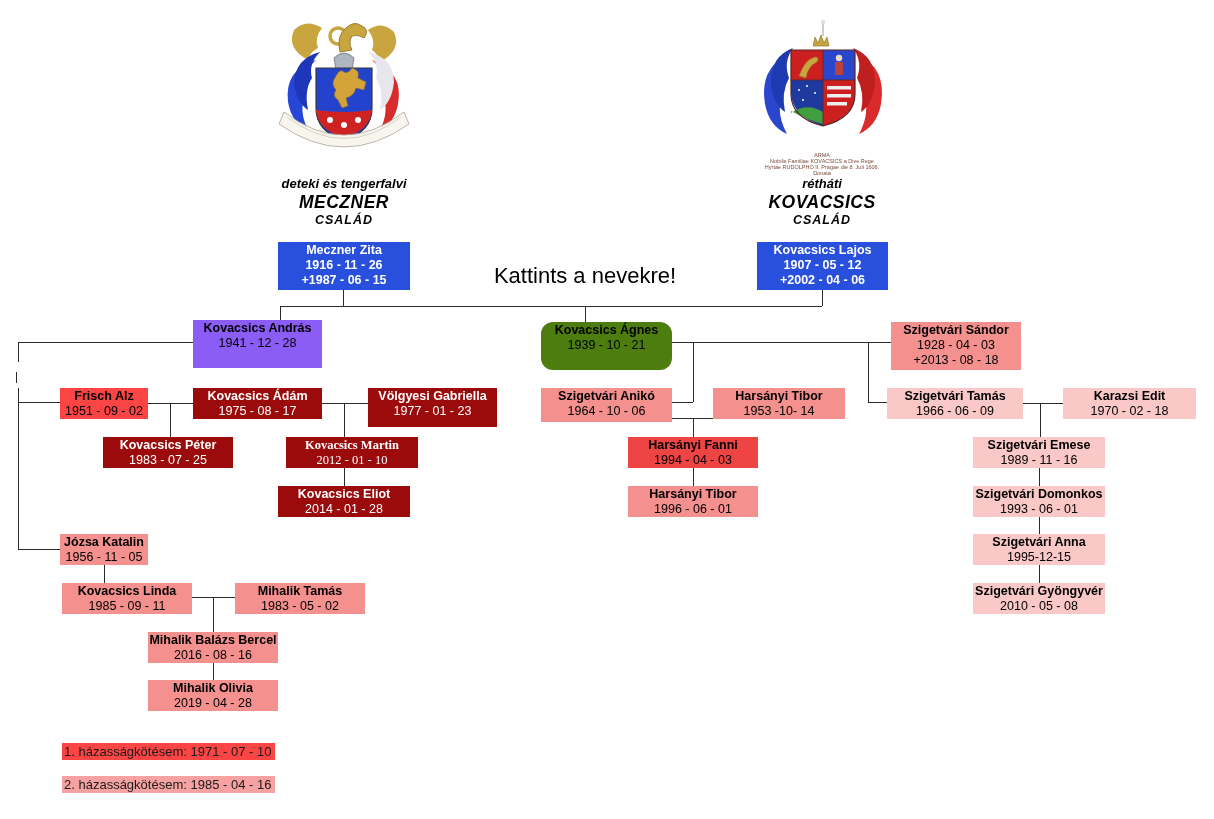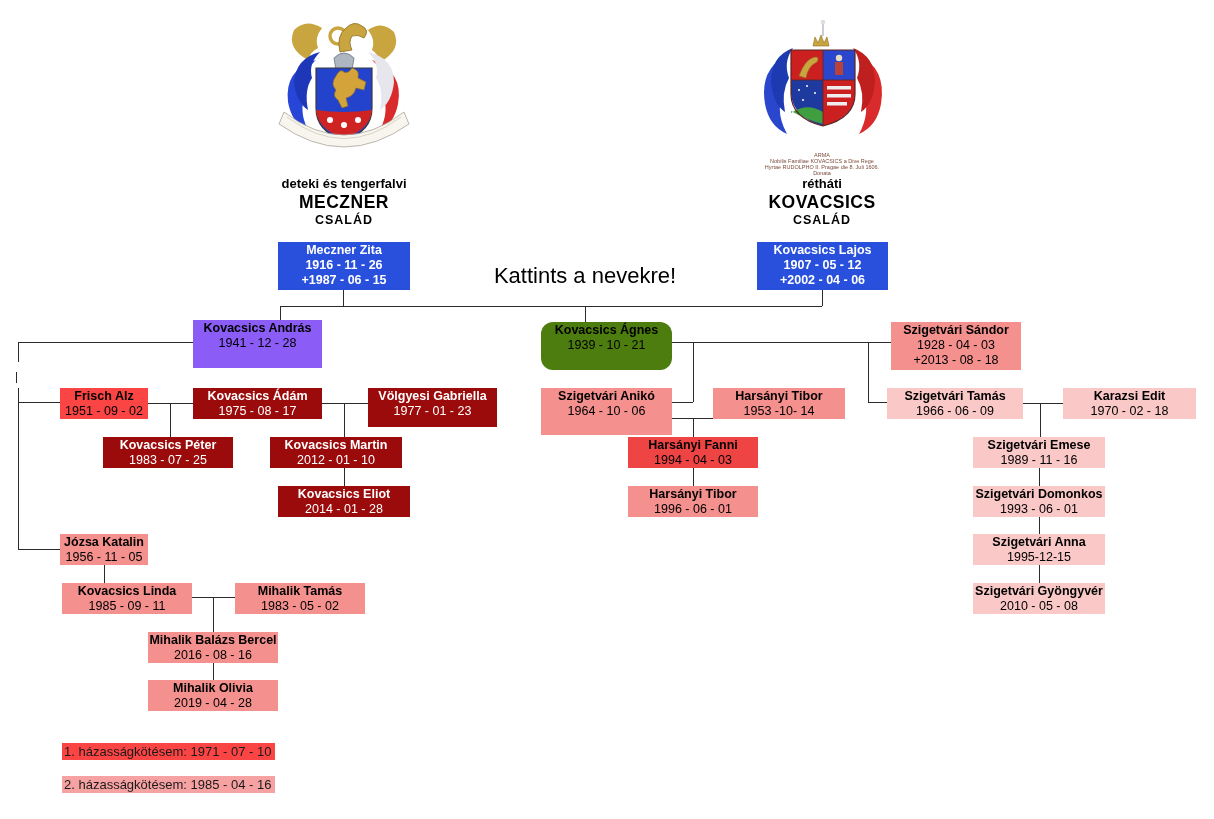--- a/index.html
+++ b/index.html
@@ -3,21 +3,21 @@
 <meta charset="utf-8">
 <style>
   html,body{margin:0;padding:0;background:#fff;}
   #stage{
     position:relative;width:1214px;height:819px;background:#fff;overflow:hidden;
     font-family:"Liberation Sans","DejaVu Sans",sans-serif;color:#000;
   }
   #connector-layer{position:absolute;left:0;top:0;width:1214px;height:819px;}
   #connector-layer line{stroke:#2b2b2b;stroke-width:1;shape-rendering:crispEdges;}
   .crest{position:absolute;}
-  .crest-title{position:absolute;width:200px;text-align:center;line-height:16px;}
+  .crest-title{position:absolute;width:200px;text-align:center;line-height:16px;font-style:italic;}
   .crest-epithet{font-weight:700;font-size:13px;display:block;}
   .crest-surname{font-weight:700;font-size:17.5px;letter-spacing:.5px;line-height:21px;display:block;}
   .crest-family{font-size:12.5px;letter-spacing:1px;font-weight:600;line-height:15px;display:block;}
   .arma-block{position:absolute;width:200px;text-align:center;font-size:5.5px;line-height:6px;color:#7a4a3a;}
   .arma-block span{display:block;}
   #instruction{position:absolute;left:430px;top:251px;width:310px;text-align:center;font-size:22px;color:#000;margin-top:12px;}
   .person{position:absolute;box-sizing:border-box;text-align:center;padding-top:1px;cursor:pointer;}
   .pname{font-weight:700;font-size:12.5px;line-height:15px;white-space:nowrap;}
   .pdate{font-size:12.5px;line-height:15px;white-space:nowrap;}
   .c-blue{color:#fff;}
@@ -164,41 +164,41 @@
         <div class="pdate">1951 - 09 - 02</div>
       </div>
       <div class="person c-dark_red" style="left: 193px; top: 388px; width: 129px; height: 31px; background: rgb(155, 11, 11);">
         <div class="pname">Kovacsics Ádám</div>
         <div class="pdate">1975 - 08 - 17</div>
       </div>
       <div class="person c-dark_red" style="left: 368px; top: 388px; width: 129px; height: 39px; background: rgb(155, 11, 11);">
         <div class="pname">Völgyesi Gabriella</div>
         <div class="pdate">1977 - 01 - 23</div>
       </div>
-      <div class="person c-salmon" style="left: 541px; top: 388px; width: 131px; height: 47px; background: rgb(244, 144, 141);">
+      <div class="person c-salmon" style="left: 541px; top: 388px; width: 131px; height: 34px; background: rgb(244, 144, 141);">
         <div class="pname">Szigetvári Anikó</div>
         <div class="pdate">1964 - 10 - 06</div>
       </div>
       <div class="person c-salmon" style="left: 713px; top: 388px; width: 132px; height: 31px; background: rgb(244, 144, 141);">
         <div class="pname">Harsányi Tibor</div>
         <div class="pdate">1953 -10- 14</div>
       </div>
       <div class="person c-pink" style="left: 887px; top: 388px; width: 136px; height: 31px; background: rgb(249, 200, 199);">
         <div class="pname">Szigetvári Tamás</div>
         <div class="pdate">1966 - 06 - 09</div>
       </div>
       <div class="person c-pink" style="left: 1063px; top: 388px; width: 133px; height: 31px; background: rgb(249, 200, 199);">
         <div class="pname">Karazsi Edit</div>
         <div class="pdate">1970 - 02 - 18</div>
       </div>
       <div class="person c-dark_red" style="left: 103px; top: 437px; width: 130px; height: 31px; background: rgb(155, 11, 11);">
         <div class="pname">Kovacsics Péter</div>
         <div class="pdate">1983 - 07 - 25</div>
       </div>
-      <div class="person c-dark_red" style="left: 270px; top: 437px; width: 132px; height: 31px; background: rgb(155, 11, 11);">
+      <div class="person c-dark_red" style="left: 286px; top: 437px; width: 132px; height: 31px; background: rgb(155, 11, 11); font-family: Liberation Serif, serif;">
         <div class="pname">Kovacsics Martin</div>
         <div class="pdate">2012 - 01 - 10</div>
       </div>
       <div class="person c-salmon" style="left: 628px; top: 437px; width: 130px; height: 31px; background: #ef4444;">
         <div class="pname">Harsányi Fanni</div>
         <div class="pdate">1994 - 04 - 03</div>
       </div>
       <div class="person c-pink" style="left: 973px; top: 437px; width: 132px; height: 31px; background: rgb(249, 200, 199);">
         <div class="pname">Szigetvári Emese</div>
         <div class="pdate">1989 - 11 - 16</div>

